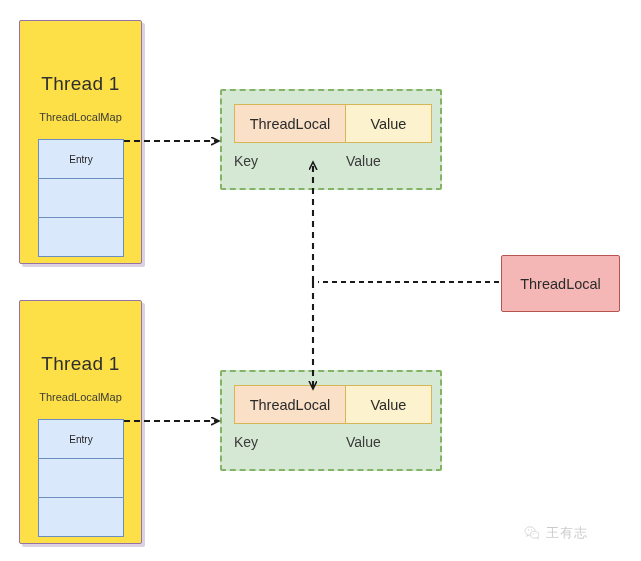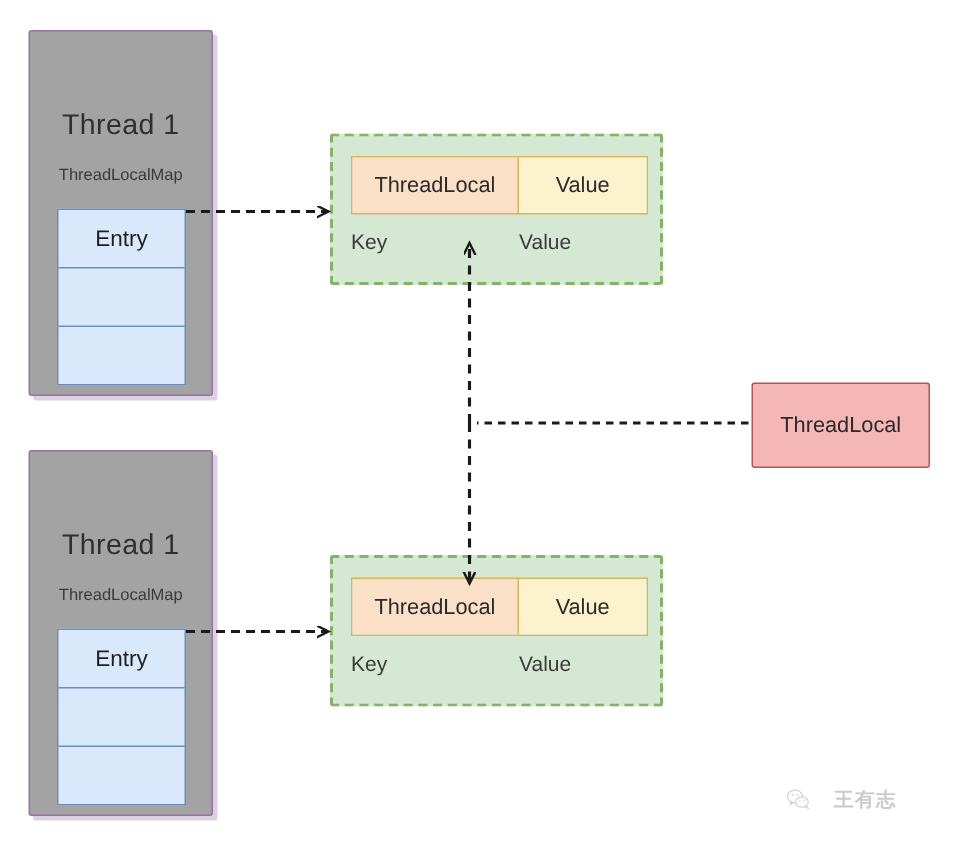--- a/index.html
+++ b/index.html
@@ -13,21 +13,21 @@
   #canvas {
     position: relative;
     width: 641px;
     height: 561px;
     background: #ffffff;
   }
 
   
   .thread-box {
     position: absolute;
-    background: #a3a3a3;
+    background: #fde047;
     border: 1.6px solid #9673a6;
     border-radius: 2px;
     box-shadow: 3px 3px 0 0 rgba(150,115,166,0.33);
   }
   .thread-title {
     position: absolute;
     left: 0; right: 0;
     text-align: center;
     font-size: 19px;
     color: #2f2f2f;
@@ -50,21 +50,21 @@
   .entry-row {
     position: relative;
     width: 100%;
     border-bottom: 1.4px solid #6c8ebf;
     display: flex;
     align-items: center;
     justify-content: center;
   }
   .entry-row:last-child { border-bottom: none; }
   .entry-label {
-    font-size: 15px;
+    font-size: 10px;
     color: #1f1f1f;
   }
 
   
   .green-group {
     position: absolute;
     background: #d5e8d4;
     border: 2px dashed #82b366;
     border-radius: 2px;
   }
@@ -117,23 +117,22 @@
     width: 641px;
     height: 561px;
     pointer-events: none;
   }
 
   
   .watermark {
     position: absolute;
     display: flex;
     align-items: center;
-    gap: 16px;
+    gap: 6px;
     opacity: 0.38;
-    font-weight: bold;
   }
   .watermark-text {
     font-size: 13px;
     color: #777;
     letter-spacing: 1px;
   }
 </style>
 </head>
 <body>
 

